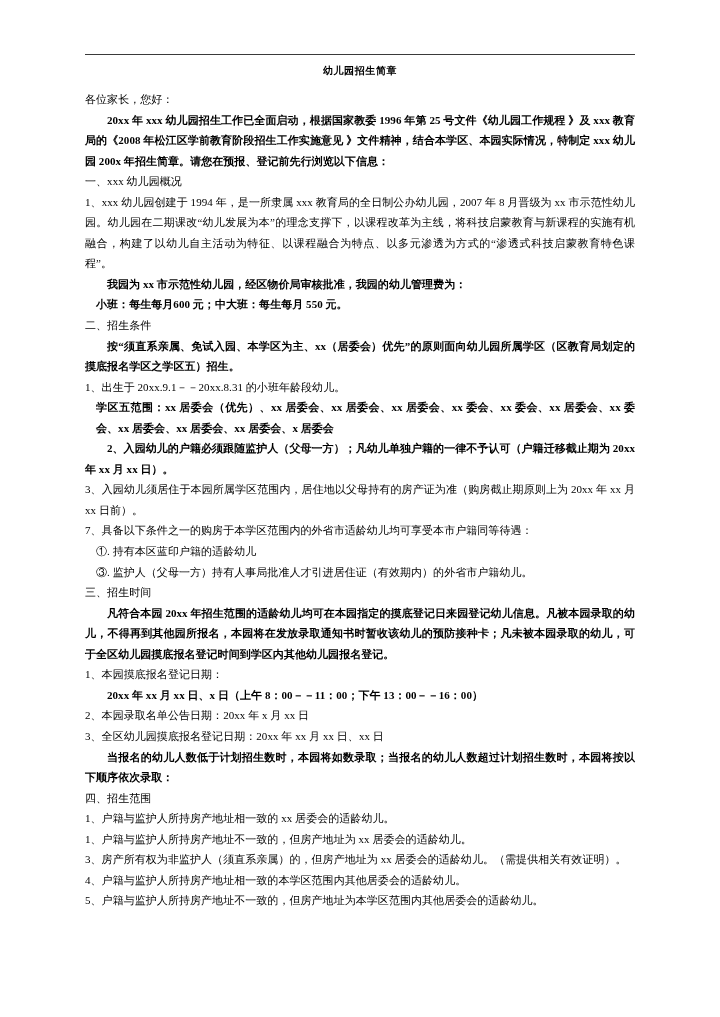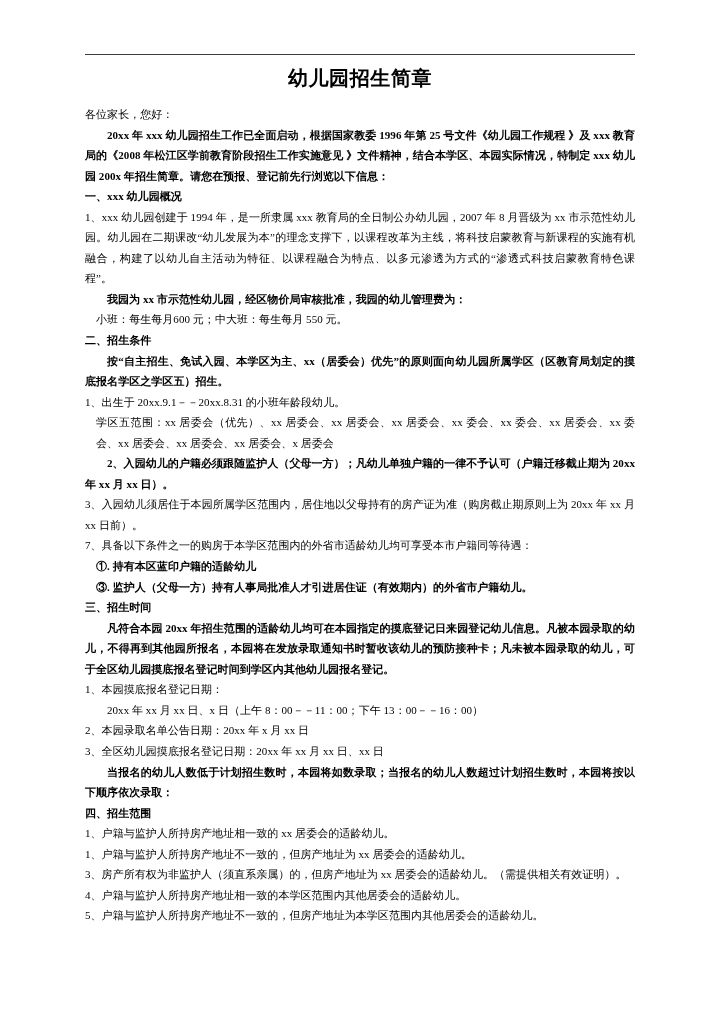--- a/index.html
+++ b/index.html
@@ -28,43 +28,43 @@
     width: 550px;
   }
   .rule {
     height: 0;
     border-top: 1.4px solid #3a3a3a;
     margin: 0 0 8px 0;
   }
   .doc-title {
     text-align: center;
     font-weight: bold;
-    font-size: 20px;
+    font-size: 10px;
     letter-spacing: 0.6px;
     line-height: 1.5;
     margin: 0 0 11px 0;
   }
   p.ln {
     margin: 0;
     font-size: 11px;
     line-height: 20.55px;
     text-align: justify;
     text-justify: inter-ideograph;
     letter-spacing: 0.05px;
     word-break: break-all;
   }
   .ind1 { text-indent: 2em; font-weight: bold; }
-  .ind-h { padding-left: 1em; font-weight: bold; }
+  .ind-h { padding-left: 1em; }
   .ind-hh { padding-left: 2em; }
   .hd {
-    font-weight: bold;
+    font-weight: normal;
     font-size: 13.4px;
     letter-spacing: 0.2px;
   }
-  .b { font-weight: normal; }
+  .b { font-weight: bold; }
 </style>
 </head>
 <body>
 
 <div class="page">
   <div class="content">
 
     <div class="rule"></div>
 
     <div class="doc-title">幼儿园招生简章</div>
@@ -72,21 +72,21 @@
     <p class="ln">各位家长，您好：</p>
 
     <p class="ln ind1">20xx 年 xxx 幼儿园招生工作已全面启动，根据国家教委 1996 年第 25 号文件《幼儿园工作规程 》及 xxx 教育局的《2008 年松江区学前教育阶段招生工作实施意见 》文件精神，结合本学区、本园实际情况，特制定 xxx 幼儿园 200x 年招生简章。请您在预报、登记前先行浏览以下信息：</p>
 
     <p class="ln hd">一、xxx 幼儿园概况</p>
     <p class="ln">1、xxx 幼儿园创建于 1994 年，是一所隶属 xxx 教育局的全日制公办幼儿园，2007 年 8 月晋级为 xx 市示范性幼儿园。幼儿园在二期课改“幼儿发展为本”的理念支撑下，以课程改革为主线，将科技启蒙教育与新课程的实施有机融合，构建了以幼儿自主活动为特征、以课程融合为特点、以多元渗透为方式的“渗透式科技启蒙教育特色课程”。</p>
     <p class="ln ind1">我园为 xx 市示范性幼儿园，经区物价局审核批准，我园的幼儿管理费为：</p>
     <p class="ln ind-h b">小班：每生每月600 元；中大班：每生每月 550 元。</p>
 
     <p class="ln hd">二、招生条件</p>
-    <p class="ln ind1">按“自主招生、免试入园、本学区为主、xx（居委会）优先”的原则面向幼儿园所属学区（区教育局划定的摸底报名学区之学区五）招生。</p>
+    <p class="ln ind1">按“须直系亲属、免试入园、本学区为主、xx（居委会）优先”的原则面向幼儿园所属学区（区教育局划定的摸底报名学区之学区五）招生。</p>
     <p class="ln">1、出生于 20xx.9.1－－20xx.8.31 的小班年龄段幼儿。</p>
     <p class="ln ind-h b">学区五范围：xx 居委会（优先）、xx 居委会、xx 居委会、xx 居委会、xx 委会、xx 委会、xx 居委会、xx 委会、xx 居委会、xx 居委会、xx 居委会、x 居委会</p>
     <p class="ln ind1">2、入园幼儿的户籍必须跟随监护人（父母一方）；凡幼儿单独户籍的一律不予认可（户籍迁移截止期为 20xx 年 xx 月 xx 日）。</p>
     <p class="ln">3、入园幼儿须居住于本园所属学区范围内，居住地以父母持有的房产证为准（购房截止期原则上为 20xx 年 xx 月 xx 日前）。</p>
     <p class="ln">7、具备以下条件之一的购房于本学区范围内的外省市适龄幼儿均可享受本市户籍同等待遇：</p>
     <p class="ln ind-h">①. 持有本区蓝印户籍的适龄幼儿</p>
     <p class="ln ind-h">③. 监护人（父母一方）持有人事局批准人才引进居住证（有效期内）的外省市户籍幼儿。</p>
 
     <p class="ln hd">三、招生时间</p>
     <p class="ln ind1">凡符合本园 20xx 年招生范围的适龄幼儿均可在本园指定的摸底登记日来园登记幼儿信息。凡被本园录取的幼儿，不得再到其他园所报名，本园将在发放录取通知书时暂收该幼儿的预防接种卡；凡未被本园录取的幼儿，可于全区幼儿园摸底报名登记时间到学区内其他幼儿园报名登记。</p>

